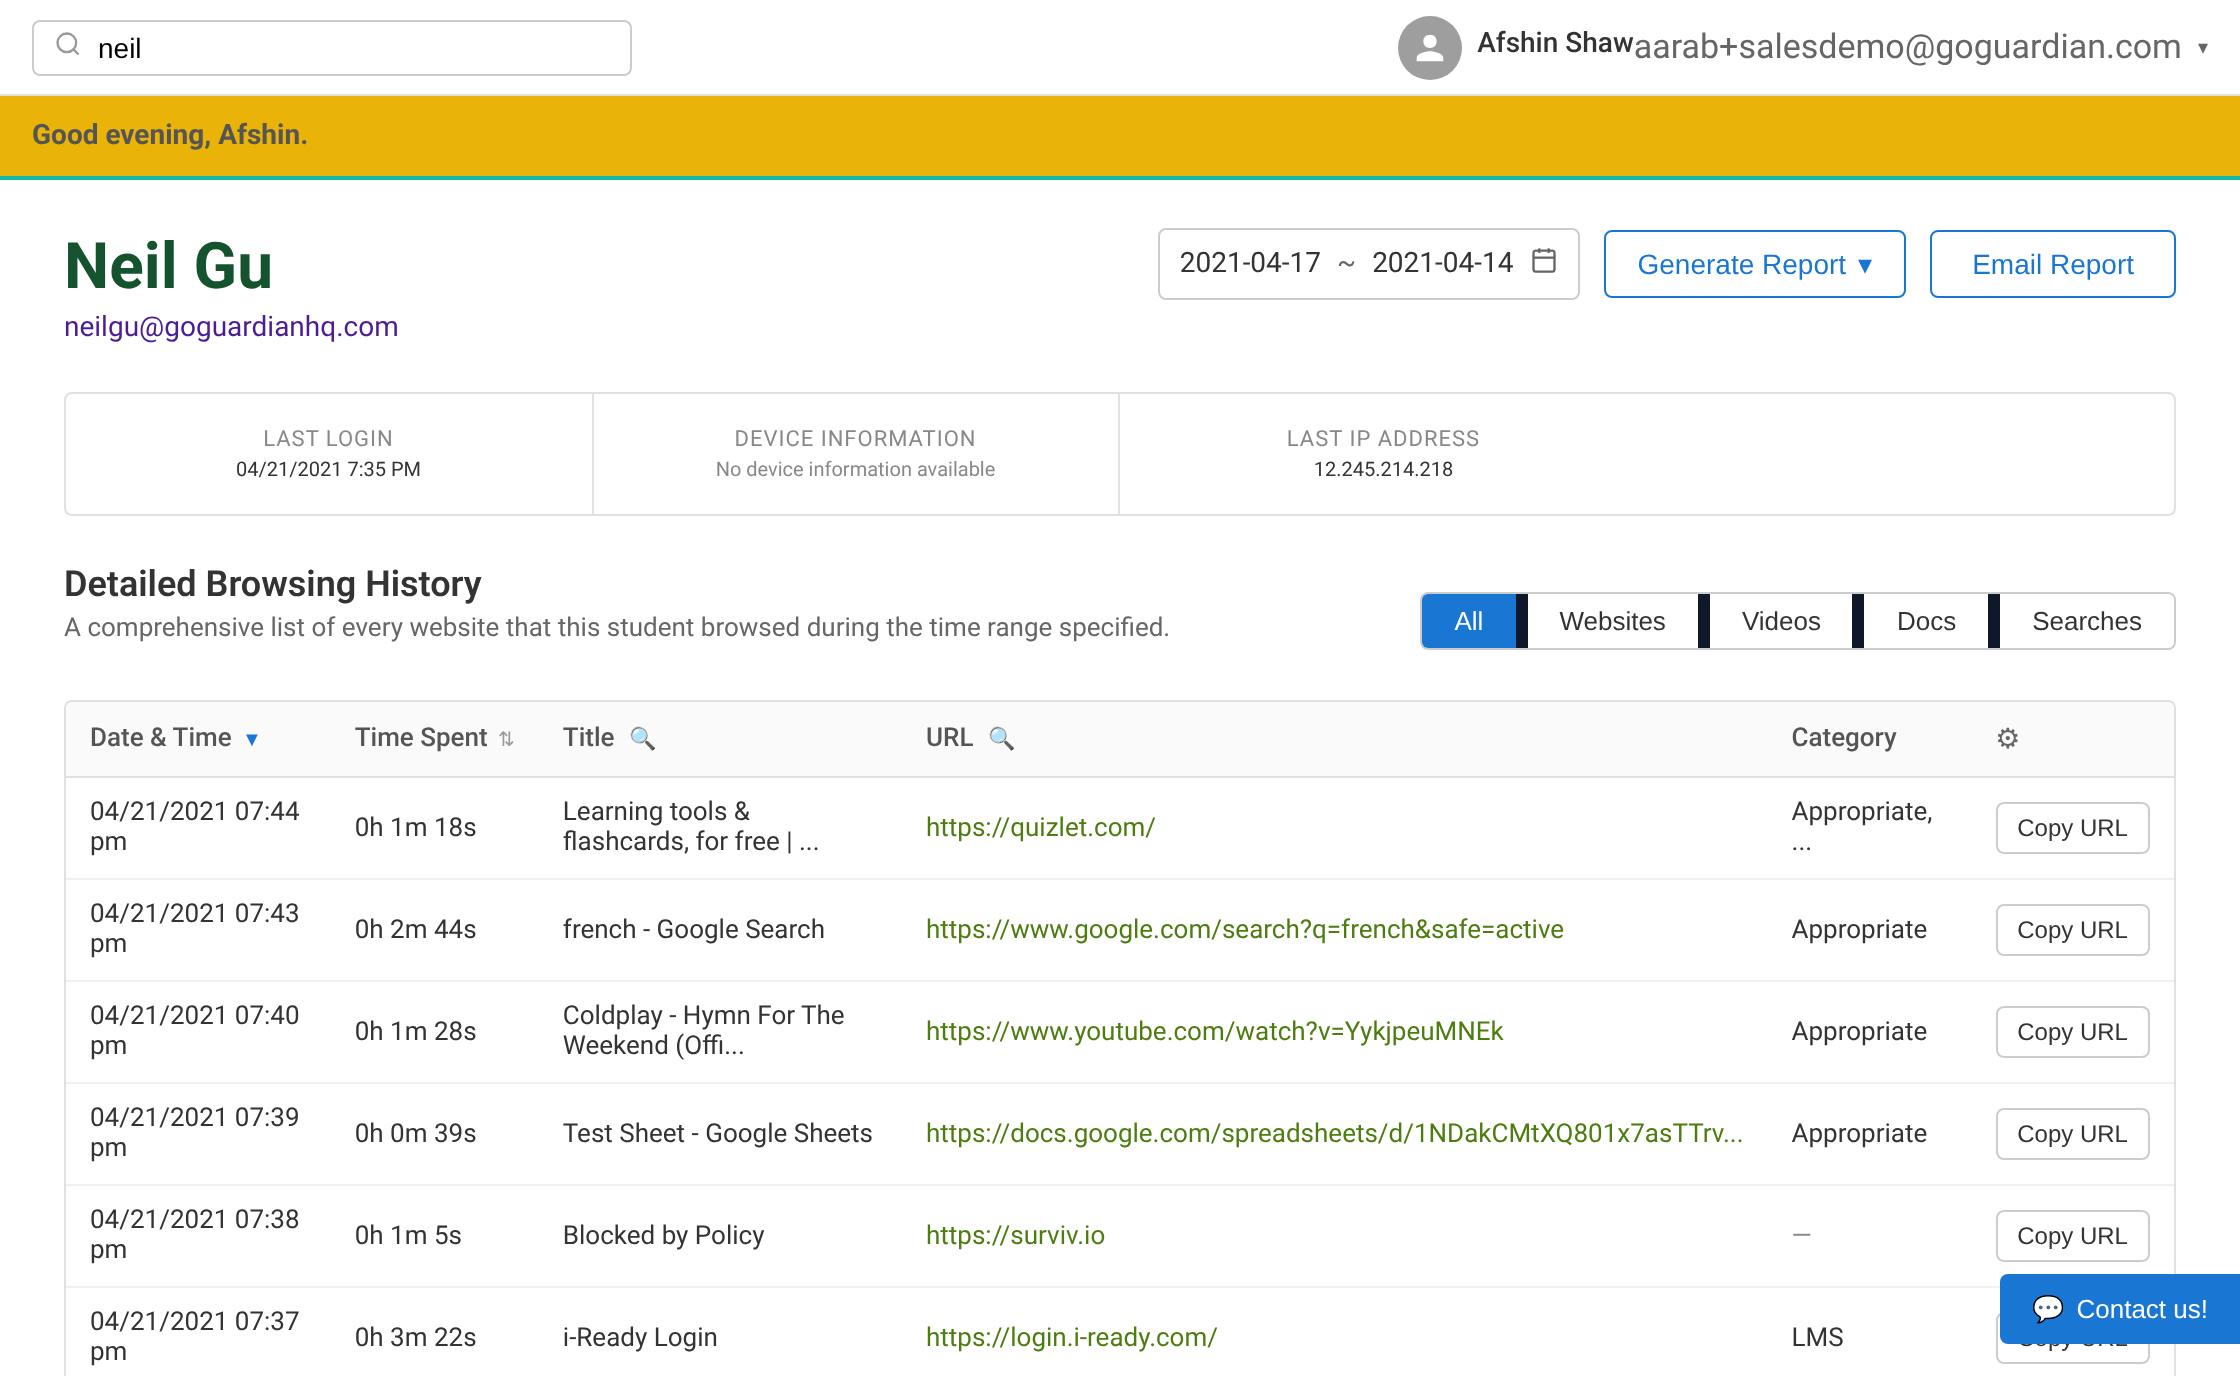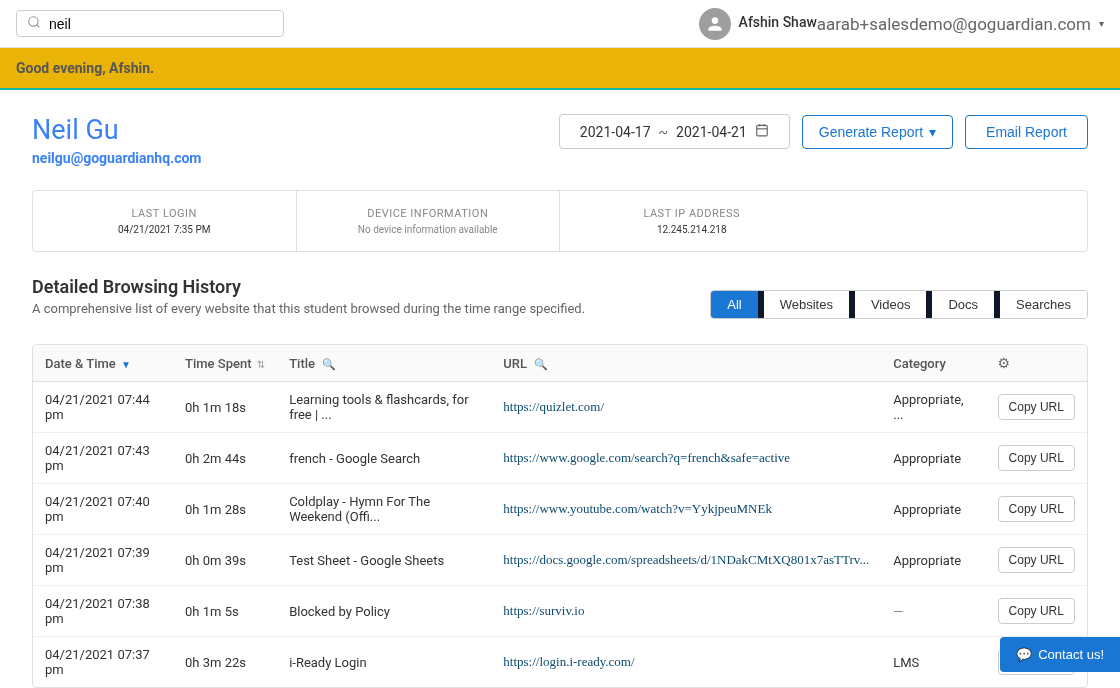--- a/index.html
+++ b/index.html
@@ -1,42 +1,42 @@
 <!DOCTYPE html>
 <html><head>
   <meta charset="utf-8">
   <style>
     * { box-sizing: border-box; margin: 0; padding: 0; }
     body { font-family: -apple-system, BlinkMacSystemFont, 'Segoe UI', Roboto, sans-serif; font-size: 14px; color: #333; background: #fff; }
 
     
     .header { display: flex; align-items: center; justify-content: space-between; padding: 8px 16px; border-bottom: 1px solid #e0e0e0; background: #fff; height: 48px; }
-    .search-bar { display: flex; align-items: center; gap: 8px; border: 1px solid #ccc; border-radius: 4px; padding: 4px 10px; width: 268px; }
+    .search-bar { display: flex; align-items: center; gap: 8px; border: 1px solid #ccc; border-radius: 4px; padding: 4px 10px; width: 300px; }
     .search-bar input { border: none; outline: none; font-size: 14px; width: 100%; }
     .user-info { display: flex; align-items: center; gap: 8px; cursor: pointer; }
     .user-avatar { width: 32px; height: 32px; border-radius: 50%; background: #9e9e9e; display: flex; align-items: center; justify-content: center; color: #fff; font-size: 16px; }
     .user-details { display: flex; flex-direction: row; }
     .user-name { font-size: 14px; font-weight: 500; color: #333; }
     .user-email { font-size: 17px; color: #666; text-align: center; }
     .chevron-icon { color: #666; font-size: 10px; }
 
     
     .greeting-banner { background: #eab308; padding: 12px 16px; font-size: 14px; color: #555; border-bottom: 2px solid #14b8a6; font-weight: bold; }
 
     
     .main-content { padding: 24px 32px; }
 
     
     .student-header { display: flex; align-items: flex-start; justify-content: space-between; margin-bottom: 24px; }
-    .student-info h1 { font-size: 27px; font-weight: 400; color: #3b82f6; }
-    .student-info .email { font-size: 14px; color: #3b82f6; margin-top: 4px; font-weight: bold; }
+    .student-info h1 { font-size: 32px; font-weight: 700; color: #14532d; }
+    .student-info .email { font-size: 14px; color: #4c1d95; margin-top: 4px; }
 
     
     .actions-row { display: flex; align-items: center; gap: 12px; }
-    .date-range { display: flex; align-items: center; gap: 8px; border: 1px solid #ccc; border-radius: 4px; padding: 8px 20px; font-size: 14px; color: #333; }
+    .date-range { display: flex; align-items: center; gap: 8px; border: 1px solid #ccc; border-radius: 4px; padding: 8px 10px; font-size: 14px; color: #333; }
     .date-separator { color: #666; }
     .calendar-icon { color: #666; }
     .btn-generate { display: flex; align-items: center; gap: 6px; border: 1px solid #1976d2; color: #1976d2; background: #fff; border-radius: 4px; padding: 8px 16px; cursor: pointer; font-size: 14px; font-weight: 500; }
     .btn-email { border: 1px solid #1976d2; color: #1976d2; background: #fff; border-radius: 4px; padding: 8px 20px; cursor: pointer; font-size: 14px; font-weight: 500; }
 
     
     .stats-row { display: grid; grid-template-columns: 1fr 1fr 1fr 1fr; border: 1px solid #e0e0e0; border-radius: 4px; margin-bottom: 24px; }
     .stat-cell { padding: 16px; text-align: center; border-right: 1px solid #e0e0e0; }
     .stat-cell:last-child { border-right: none; }
     .stat-label { font-size: 11px; color: #888; text-transform: uppercase; letter-spacing: 0.5px; margin-bottom: 4px; }
@@ -54,21 +54,21 @@
 
     
     .table-container { border: 1px solid #e0e0e0; border-radius: 4px; overflow: hidden; }
     table { width: 100%; border-collapse: collapse; }
     thead tr { background: #fafafa; border-bottom: 1px solid #e0e0e0; }
     th { padding: 10px 12px; text-align: left; font-size: 13px; color: #555; font-weight: 500; white-space: nowrap; }
     th .sort-icon { color: #1976d2; font-size: 10px; margin-left: 2px; }
     th .filter-icon { color: #999; font-size: 11px; margin-left: 4px; cursor: pointer; }
     td { padding: 10px 12px; font-size: 13px; color: #333; border-bottom: 1px solid #f0f0f0; vertical-align: middle; }
     tr:last-child td { border-bottom: none; }
-    .url-link { color: #0c4a6e; text-decoration: none; font-family: Liberation Serif, serif; }
+    .url-link { color: #4d7c0f; text-decoration: none; }
     .copy-url-btn { border: 1px solid #ccc; background: #fff; color: #333; border-radius: 4px; padding: 5px 10px; font-size: 12px; cursor: pointer; white-space: nowrap; }
     .gear-icon { color: #666; font-size: 14px; cursor: pointer; }
     .category-dash { color: #888; }
 
     
     .contact-btn { position: fixed; bottom: 16px; right: 0; background: #1976d2; color: #fff; border: none; padding: 10px 16px; cursor: pointer; font-size: 13px; display: flex; align-items: center; gap: 6px; border-radius: 4px 0 0 4px; }
   </style>
 </head>
 <body>
 
@@ -104,21 +104,21 @@
 
   <div class="student-header">
     <div class="student-info">
       <h1>Neil Gu</h1>
       <div class="email">neilgu@goguardianhq.com</div>
     </div>
     <div class="actions-row">
       <div class="date-range">
         <span>2021-04-17</span>
         <span class="date-separator">~</span>
-        <span>2021-04-21</span>
+        <span>2021-04-14</span>
         <span class="calendar-icon">
           <svg width="14" height="14" viewBox="0 0 24 24" fill="none" stroke="#666" stroke-width="2">
               <rect x="3" y="4" width="18" height="18" rx="2"></rect>
               <line x1="16" y1="2" x2="16" y2="6"></line>
               <line x1="8" y1="2" x2="8" y2="6"></line>
               <line x1="3" y1="10" x2="21" y2="10"></line>
             </svg>
         </span>
       </div>
       <button class="btn-generate">

